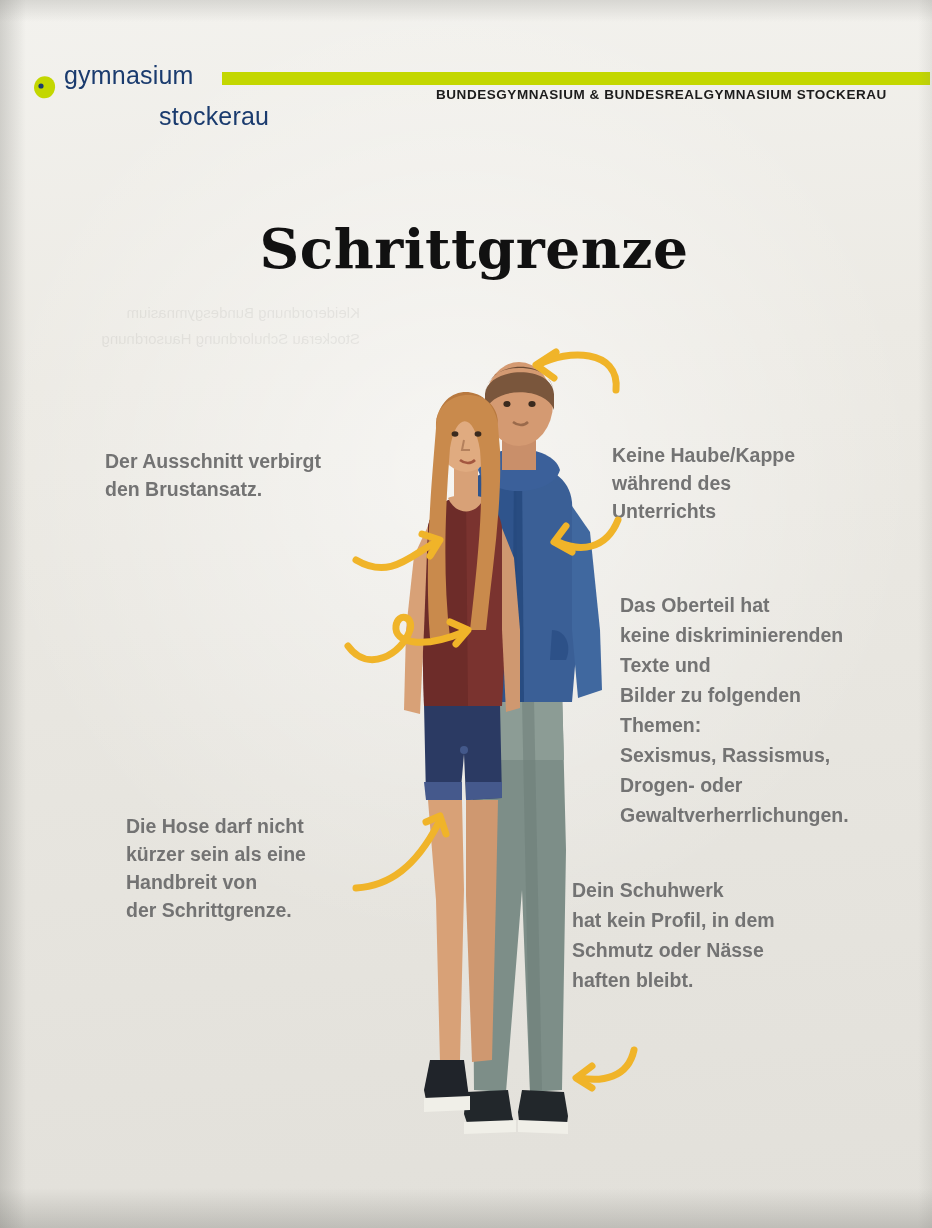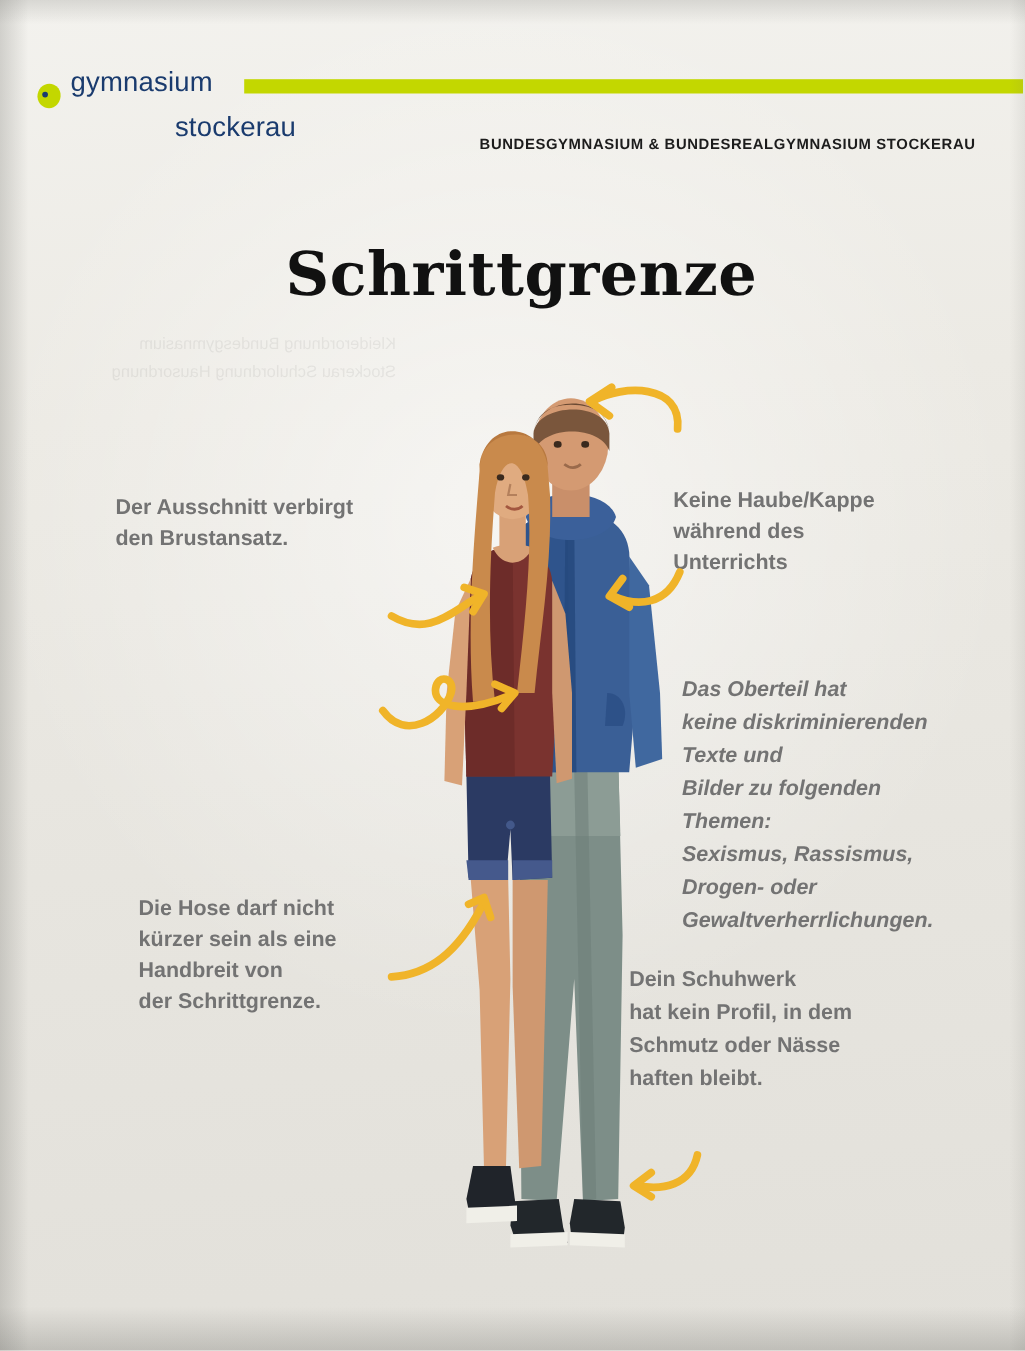--- a/index.html
+++ b/index.html
@@ -87,21 +87,21 @@
   }
   .green-bar {
     position: absolute;
     left: 222px; top: 14px;
     right: 18px;
     height: 13px;
     background: #c3d700;
   }
   .header-subtitle {
     position: absolute;
-    left: 436px; top: 65px;
+    left: 436px; top: 29px;
     color: #1c1c1c;
     font-size: 13.5px;
     font-weight: bold;
     letter-spacing: 0.55px;
     white-space: nowrap;
   }
 
   
   .poster-title {
     position: absolute;
@@ -120,21 +120,21 @@
     color: #737373;
     font-size: 19.5px;
     font-weight: bold;
     line-height: 28px;
     white-space: pre-line;
   }
   .note.n1 { left: 105px; top: 447px; width: 310px; }
   .note.n2 { left: 86px;  top: 588px; width: 300px; }
   .note.n3 { left: 126px; top: 812px; width: 270px; }
   .note.n4 { left: 612px; top: 441px; width: 270px; }
-  .note.n5 { left: 620px; top: 612px; width: 300px; line-height: 30px; font-style: italic; }
+  .note.n5 { left: 620px; top: 590px; width: 300px; line-height: 30px; }
   .note.n6 { left: 572px; top: 875px; width: 290px; line-height: 30px; }
 
   
   .figure {
     position: absolute;
     left: 366px;
     top: 330px;
     width: 290px;
     height: 830px;
   }

